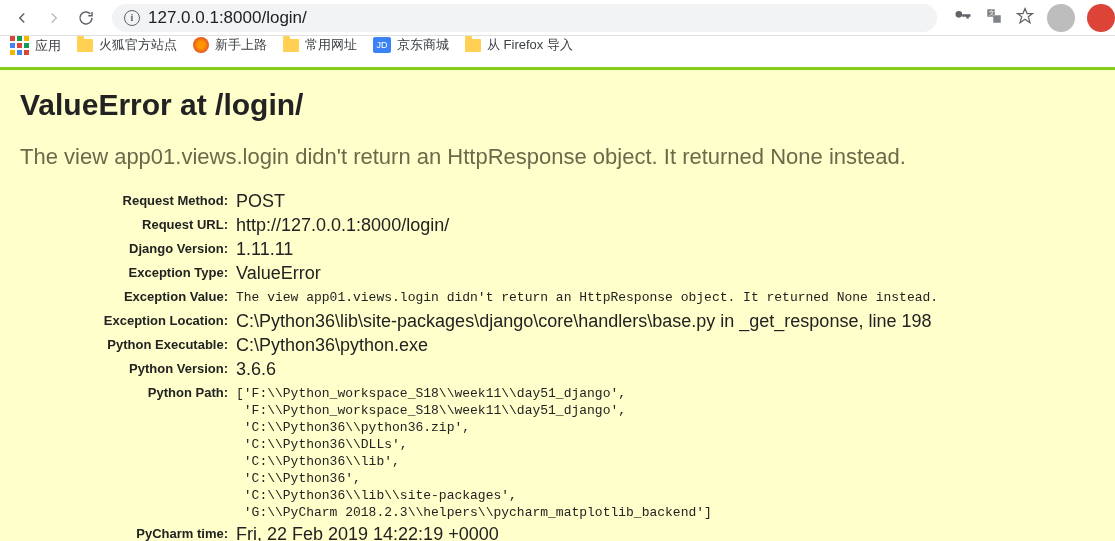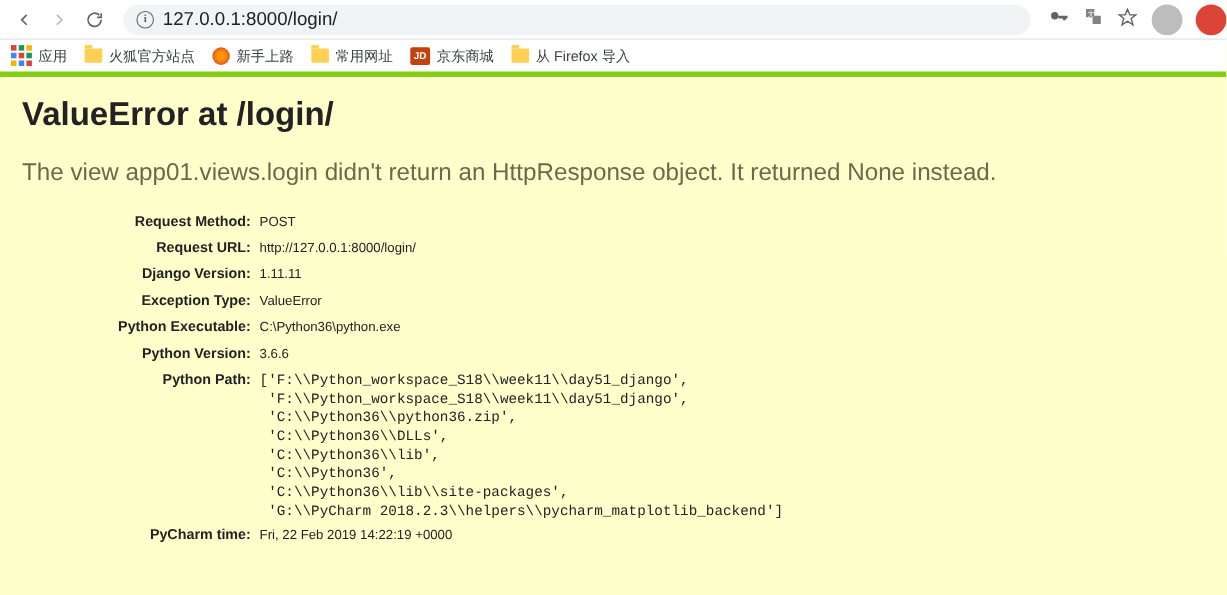--- a/index.html
+++ b/index.html
@@ -11,39 +11,39 @@
     .addr-bar { flex: 1; display: flex; align-items: center; height: 28px; background: #f1f3f4; border-radius: 14px; padding: 0 12px; margin: 0 8px; gap: 8px; }
     .addr-icon { width: 16px; height: 16px; border: 1.5px solid #5f6368; border-radius: 50%; display: flex; align-items: center; justify-content: center; font-size: 10px; color: #5f6368; font-weight: bold; font-family: serif; }
     .addr-text { color: #202124; font-size: 17px; }
     .toolbar-right { display: flex; align-items: center; gap: 12px; padding: 0 4px; }
     .key-icon { color: #5f6368; }
     .translate-icon { color: #5f6368; font-size: 16px; }
     .star-icon { color: #5f6368; }
     .avatar { width: 28px; height: 28px; background: #bdbdbd; border-radius: 50%; }
     .red-circle { width: 28px; height: 28px; background: #db4437; border-radius: 50%; margin-right: -12px; }
     
-    .bookmarks { display: flex; align-items: center; height: 34px; padding: 0 10px; gap: 16px; border-bottom: 5px solid #84cc16; font-size: 13px; color: #3c4043; }
+    .bookmarks { display: flex; align-items: flex-start; height: 34px; padding: 0 10px; gap: 16px; border-bottom: 3px solid #84cc16; font-size: 13px; color: #3c4043; }
     .apps-icon { display: grid; grid-template-columns: repeat(3, 5px); grid-template-rows: repeat(3, 5px); gap: 2px; }
     .apps-icon span:nth-child(1){background:#db4437;} .apps-icon span:nth-child(2){background:#0f9d58;} .apps-icon span:nth-child(3){background:#f4b400;}
     .apps-icon span:nth-child(4){background:#4285f4;} .apps-icon span:nth-child(5){background:#db4437;} .apps-icon span:nth-child(6){background:#0f9d58;}
     .apps-icon span:nth-child(7){background:#f4b400;} .apps-icon span:nth-child(8){background:#4285f4;} .apps-icon span:nth-child(9){background:#db4437;}
     .bm-item { display: flex; align-items: center; gap: 6px; cursor: pointer; }
     .folder-icon { width: 16px; height: 13px; background: #ffd053; border-radius: 1px; position: relative; }
     .folder-icon::before { content: ''; position: absolute; top: -3px; left: 0; width: 7px; height: 3px; background: #ffd053; border-radius: 1px 1px 0 0; }
     .firefox-icon { width: 16px; height: 16px; background: radial-gradient(circle at 50% 50%, #ff9500 30%, #e25821 70%); border-radius: 50%; position: relative; }
-    .jd-icon { width: 18px; height: 16px; background: #c2410c; color: #fff; font-size: 9px; font-weight: bold; display: flex; align-items: center; justify-content: center; border-radius: 2px; }
+    .jd-icon { width: 18px; height: 16px; background: #3b82f6; color: #fff; font-size: 9px; font-weight: normal; display: flex; align-items: center; justify-content: center; border-radius: 2px; }
     
     .error-page { background: #ffffcc; padding: 18px 20px 8px 20px; min-height: 471px; }
     .error-title { font-size: 30px; font-weight: 600; color: #222; margin-bottom: 22px; font-family: "Segoe UI", sans-serif; }
     .error-subtitle { font-size: 22px; color: #6a6a4a; margin-bottom: 18px; font-family: "Segoe UI", sans-serif; }
     
     .info-table { display: table; border-spacing: 0 2px; }
     .info-row { display: table-row; }
     .info-label { display: table-cell; text-align: right; font-weight: bold; padding-right: 8px; color: #222; font-size: 13px; vertical-align: top; width: 216px; line-height: 22px; }
-    .info-value { display: table-cell; color: #222; font-size: 12px; vertical-align: top; line-height: 22px; }
+    .info-value { display: table-cell; color: #222; font-size: 18px; vertical-align: top; line-height: 22px; }
     .info-value.mono { font-family: "Consolas", "Courier New", monospace; font-size: 13px; line-height: 17px; white-space: pre; padding-top: 3px; }
   </style>
 </head>
 <body>
 
 <div class="toolbar">
   <div class="nav-btn">
     <svg width="18" height="18" viewBox="0 0 24 24">
         <path fill="none" stroke="#5f6368" stroke-width="2" d="M15 6l-6 6 6 6"></path>
       </svg>
@@ -136,20 +136,28 @@
     </div>
     <div class="info-row">
       <div class="info-label">Django Version:</div>
       <div class="info-value">1.11.11</div>
     </div>
     <div class="info-row">
       <div class="info-label">Exception Type:</div>
       <div class="info-value">ValueError</div>
     </div>
     <div class="info-row">
+      <div class="info-label">Exception Value:</div>
+      <div class="info-value mono">The view app01.views.login didn't return an HttpResponse object. It returned None instead.</div>
+    </div>
+    <div class="info-row">
+      <div class="info-label">Exception Location:</div>
+      <div class="info-value">C:\Python36\lib\site-packages\django\core\handlers\base.py in _get_response, line 198</div>
+    </div>
+    <div class="info-row">
       <div class="info-label">Python Executable:</div>
       <div class="info-value">C:\Python36\python.exe</div>
     </div>
     <div class="info-row">
       <div class="info-label">Python Version:</div>
       <div class="info-value">3.6.6</div>
     </div>
     <div class="info-row">
       <div class="info-label">Python Path:</div>
       <div class="info-value mono">['F:\\Python_workspace_S18\\week11\\day51_django',

